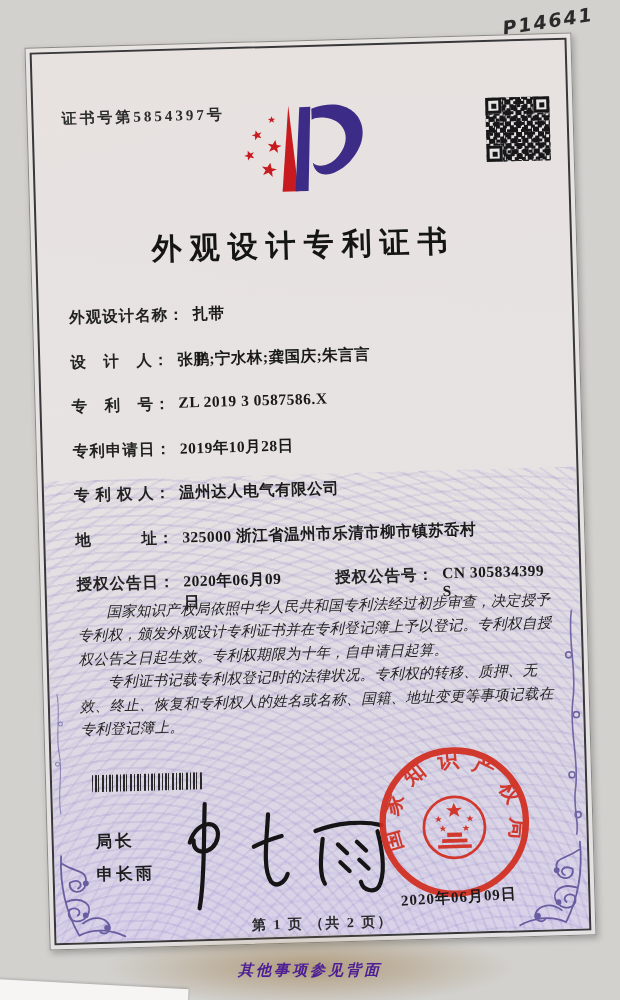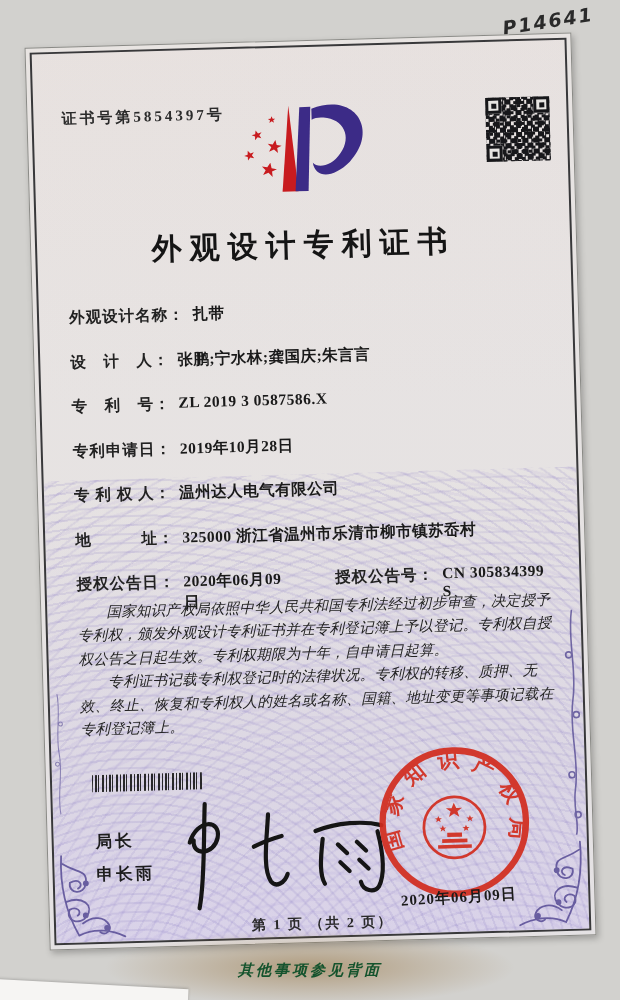--- a/index.html
+++ b/index.html
@@ -131,21 +131,21 @@
   .edge-vine-l { position:absolute; left:1px; top:640px; width:14px; height:150px; opacity:.6; transform:scaleX(-1); }
 
   
   .brown-blob {
     position:absolute; left:105px; top:930px; width:410px; height:75px;
     background:radial-gradient(closest-side, rgba(148,112,60,.55), rgba(148,112,60,0));
   }
   .back-note {
     position:absolute; left:0; right:0; top:961px;
     text-align:center; font-size:15px; font-weight:bold; font-style:italic;
-    letter-spacing:3px; color:#14532d;
+    letter-spacing:3px; color:#4c1d95;
   }
   .white-sliver {
     position:absolute; left:-12px; bottom:-8px; width:200px; height:24px;
     background:#f6f5f3; transform:rotate(3deg); box-shadow:0 -1px 3px rgba(0,0,0,.2);
   }
 </style>
 </head>
 <body>
 
 <div class="photo">

